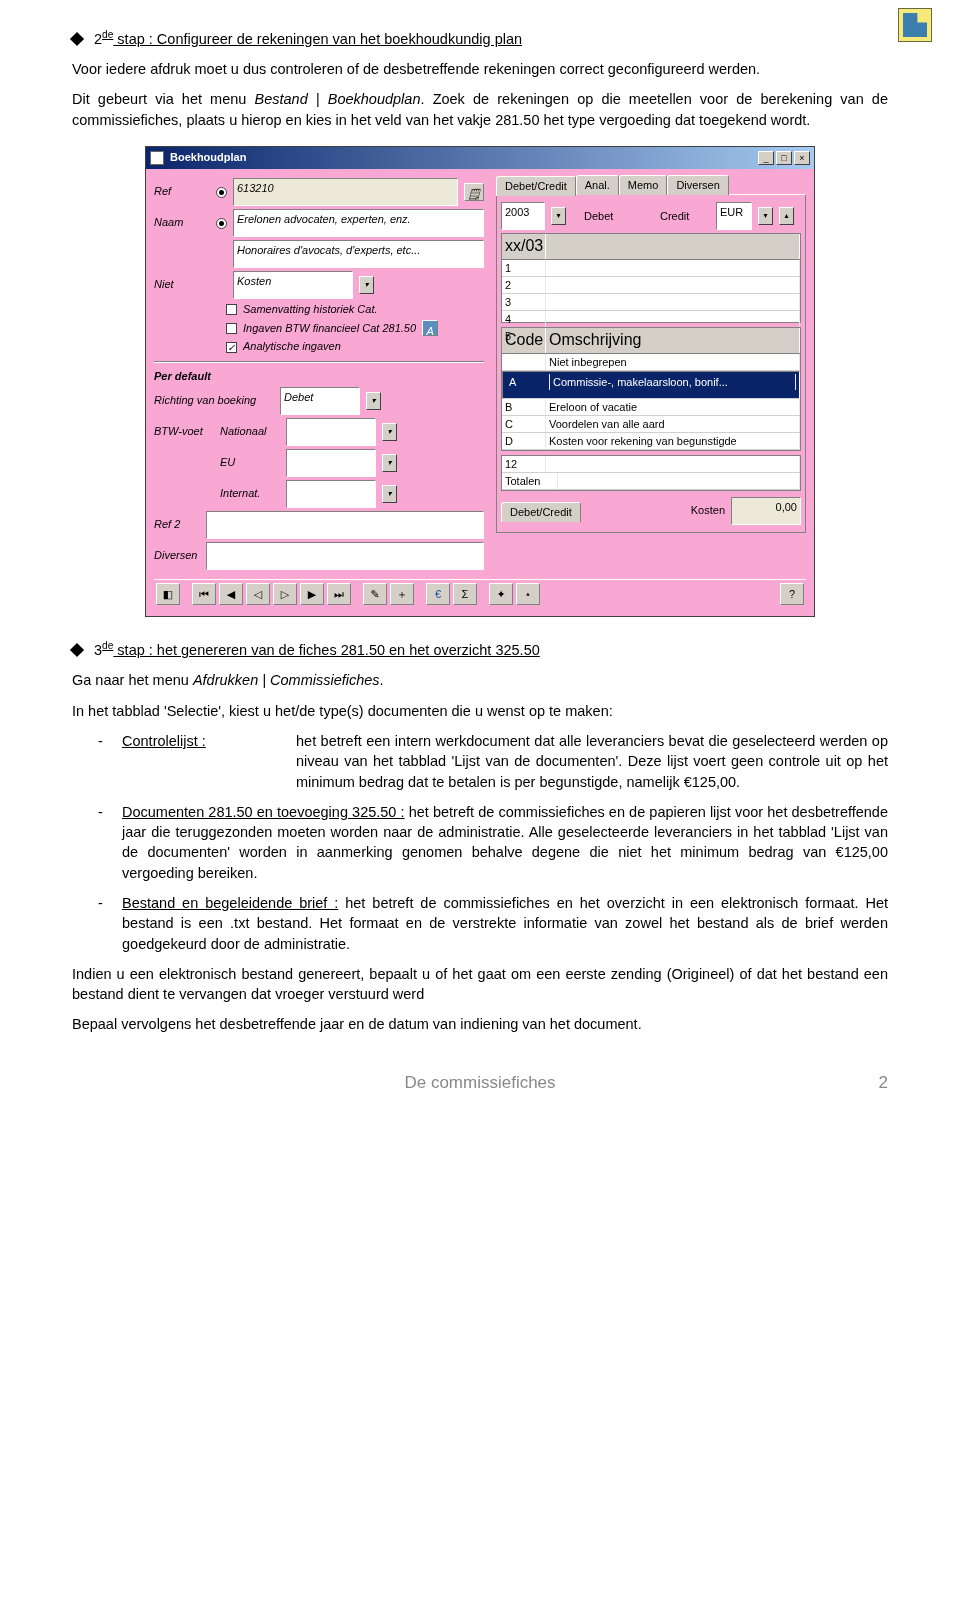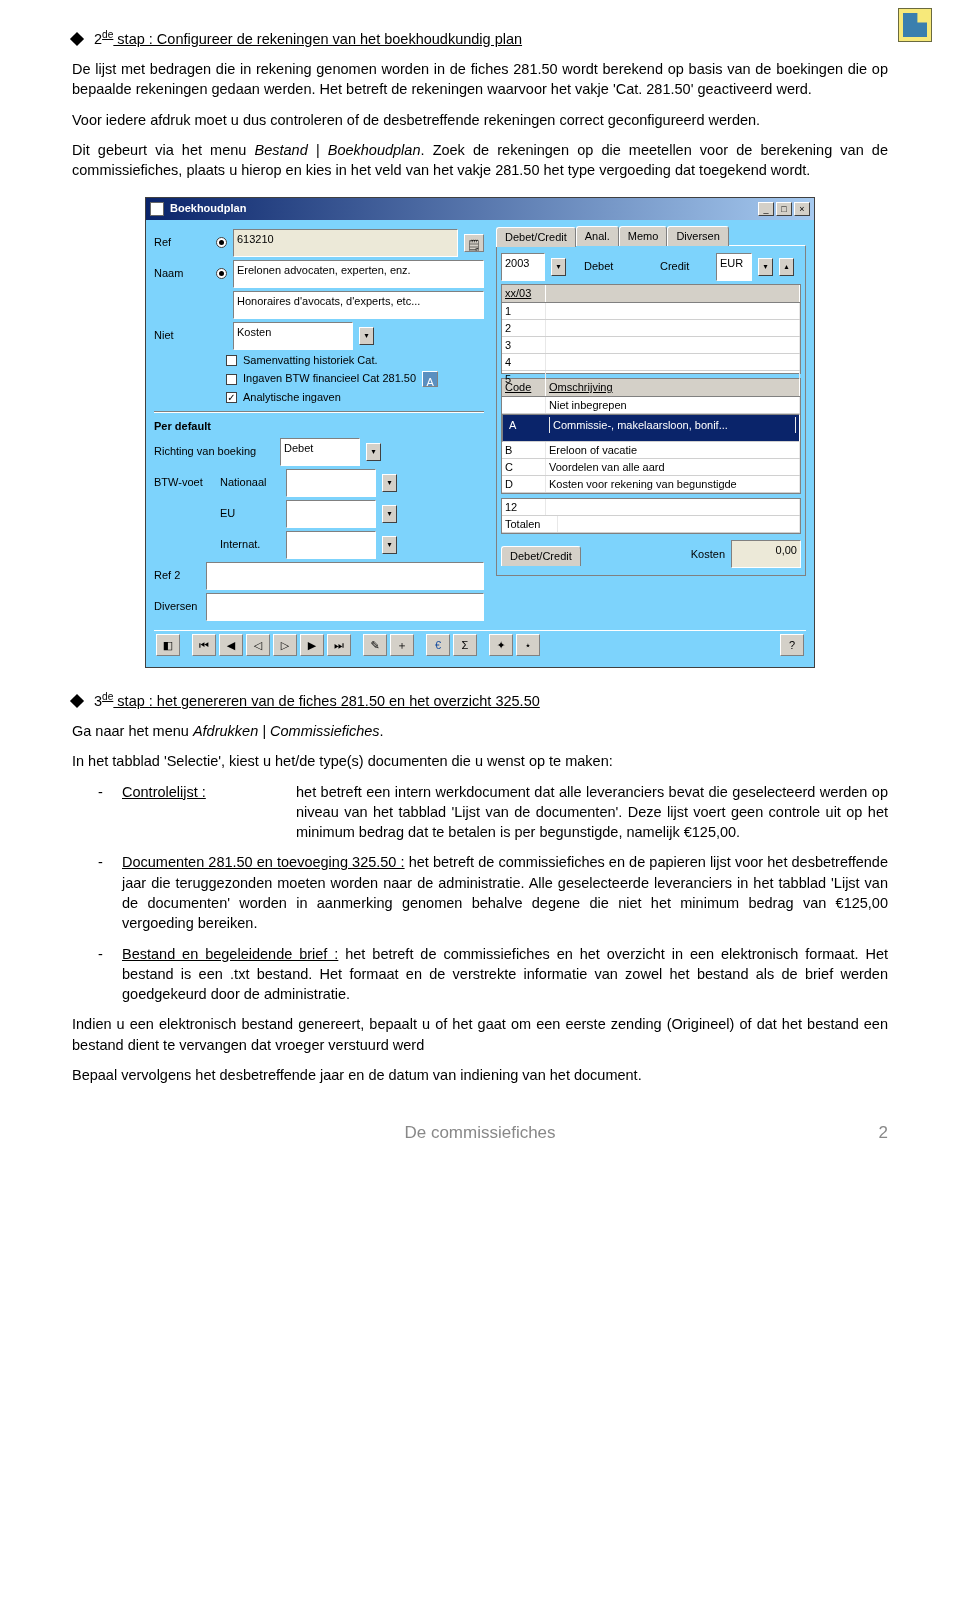--- a/index.html
+++ b/index.html
@@ -44,21 +44,21 @@
   .step-title { text-decoration: underline; font-weight: normal; }
   .step-sup { font-size: 0.7em; vertical-align: super; text-decoration: underline; }
   p { margin: 10px 0; text-align: justify; }
   .italic { font-style: italic; }
 
   
   .win {
     width: 670px;
     margin: 16px auto 22px auto;
     border: 1px solid #404040;
-    background: #7dd3fc;
+    background: #f9a8d4;
     font-family: Tahoma, Arial, sans-serif;
     font-size: 11px;
     color: #000;
   }
   .titlebar {
     height: 22px;
     background: linear-gradient(to right, #0a246a, #a6caf0);
     color: #fff;
     display: flex;
     align-items: center;
@@ -128,21 +128,21 @@
     background: #d4d0c8;
     border: 1px solid #fff;
     border-right-color: #808080;
     border-bottom: none;
     border-top-left-radius: 3px;
     border-top-right-radius: 3px;
     font-size: 11px;
   }
   .tab.active { background: #d4d0c8; position: relative; top: 1px; }
   .cols { display: flex; gap: 12px; }
-  .col-left { flex: 0 0 330px; }
+  .col-left { flex: 0 0 330px; font-style: italic; }
   .col-right { flex: 1; }
   .divider {
     height: 2px;
     border-top: 1px solid #808080;
     border-bottom: 1px solid #fff;
     margin: 6px 0;
   }
   .subhead { font-weight: bold; font-size: 11px; }
   .grid {
     border: 1px solid #808080;
@@ -150,22 +150,21 @@
     width: 100%;
   }
   .grid-head {
     display: flex;
     background: #d4d0c8;
     border-bottom: 1px solid #808080;
   }
   .gh {
     border-right: 1px solid #fff;
     padding: 1px 3px;
-    font-size: 11px;
-    text-decoration: underline;
+    font-size: 16px;
   }
   .grid-row { display: flex; border-bottom: 1px solid #d0d0d0; }
   .grid-row .gc {
     border-right: 1px solid #e8e8e8;
     padding: 1px 3px;
     height: 16px;
     font-size: 11px;
     overflow: hidden;
   }
   .grid-row.sel { background: #0a246a; color: #fff; }
@@ -211,21 +210,20 @@
 <div class="page">
   <div class="page-icon"></div>
 
   <div class="bullet-row">
     <div class="diamond"></div>
     <div>
       <span>2</span><span class="step-sup">de</span><span class="step-title"> stap : Configureer de rekeningen van het boekhoudkundig plan</span>
     </div>
   </div>
 
-  <p>De lijst met bedragen die in rekening genomen worden in de fiches 281.50 wordt berekend op basis van de boekingen die op bepaalde rekeningen gedaan werden.  Het betreft de rekeningen waarvoor het vakje 'Cat. 281.50' geactiveerd werd.</p>
   <p>Voor iedere afdruk moet u dus controleren of de desbetreffende rekeningen correct geconfigureerd werden.</p>
   <p>
     <span>Dit gebeurt via het menu </span><span class="italic">Bestand | Boekhoudplan</span><span>.  Zoek de rekeningen op die meetellen voor de berekening van de commissiefiches,  plaats u hierop en kies in het veld van het vakje  281.50 het type vergoeding dat toegekend wordt.</span>
   </p>
 
   <div class="win">
     <div class="titlebar">
       <div class="title-icon"></div>
       <div class="title-text">Boekhoudplan</div>
       <div class="title-btns">

